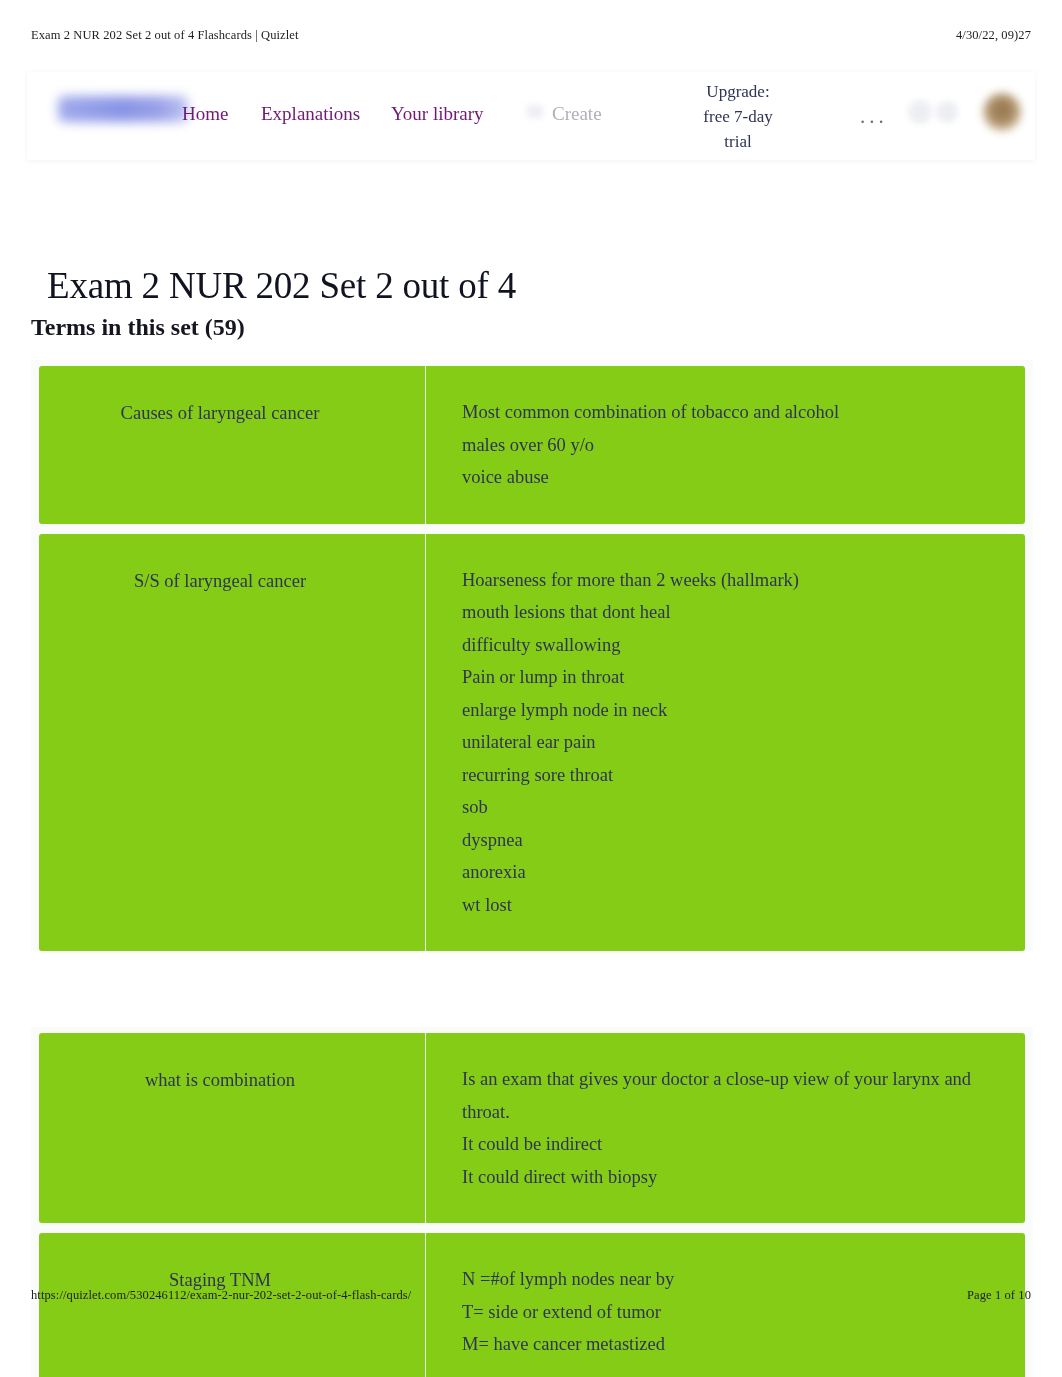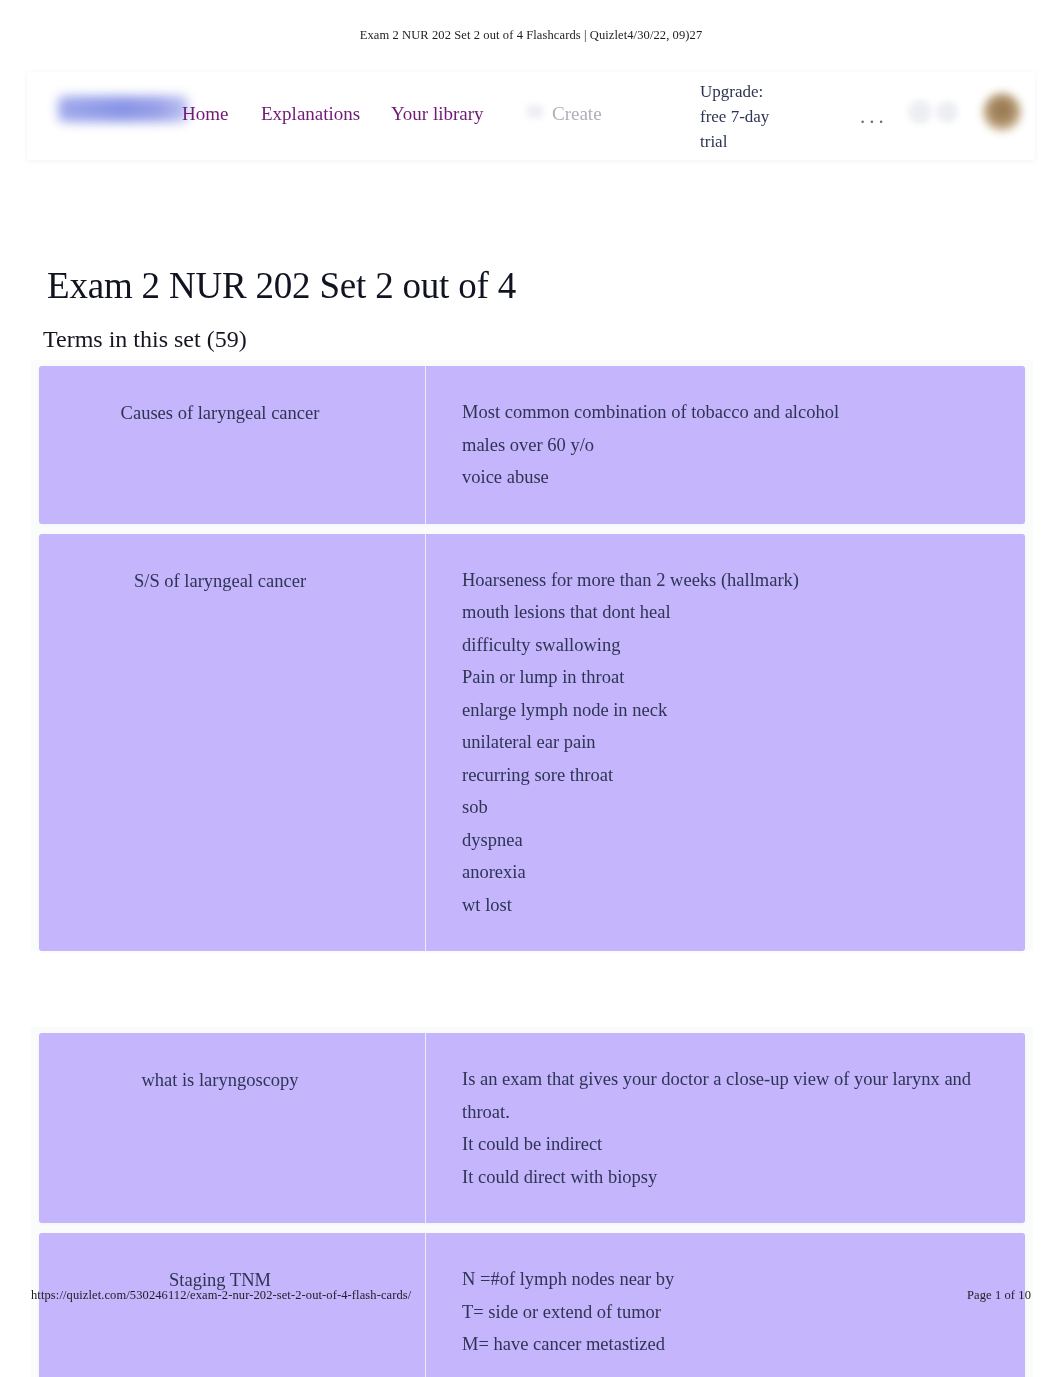--- a/index.html
+++ b/index.html
@@ -17,21 +17,21 @@
   }
 
   
   .print-head {
     position: absolute;
     top: 28px;
     left: 0;
     width: 1062px;
     height: 20px;
     display: flex;
-    justify-content: center;
+    justify-content: space-between;
     padding: 0 31px;
     box-sizing: border-box;
     font-size: 12.5px;
     color: #1d1d1f;
     letter-spacing: 0.1px;
   }
   .print-foot {
     position: absolute;
     top: 1288px;
     left: 0;
@@ -80,21 +80,21 @@
     font-size: 19px;
     color: #701a75;
     white-space: nowrap;
   }
   .navlink.home        { left: 182px;  top: 103px; }
   .navlink.expl        { left: 261px;  top: 103px; }
   .navlink.lib         { left: 391px;  top: 103px; }
   .navlink.create      { left: 552px;  top: 103px; color: #aeb0b8; }
   .navlink.upgrade {
     left: 700px; top: 79px; width: 76px;
-    line-height: 25px; font-size: 17px; color: #2e3553; white-space: normal;
+    line-height: 25px; font-size: 17px; color: #2e3553; white-space: normal; text-align: center;
   }
 
   .nav-icon-faint {
     position: absolute;
     border-radius: 50%;
     background: #dfe1e8;
     filter: blur(3.4px);
     opacity: 0.55;
   }
   .icon-chev  { left: 527px; top: 105px; width: 16px; height: 13px; border-radius: 3px; }
@@ -123,40 +123,40 @@
     font-size: 37px;
     font-weight: normal;
     color: #111320;
     margin: 16px;
     letter-spacing: -0.2px;
   }
   .terms-head {
     position: absolute;
     left: 31px; top: 314px;
     font-size: 24px;
-    font-weight: normal;
+    font-weight: bold;
     color: #15161f;
-    margin: 12px;
+    margin: 0;
   }
 
   
   .cards {
     position: absolute;
     left: 31px; top: 360px;
     width: 1002px;
   }
   .cardgroup {
     background: #fafbfb;
     padding: 6px 0 0 0;
     border-radius: 2px;
   }
   .row {
     position: relative;
     display: flex;
-    background: #c4b5fd;
+    background: #84cc16;
     margin: 0 8px 10px 8px;
     border-radius: 3px;
     box-shadow: 0 1px 3px rgba(150,160,180,0.07);
   }
   .row .term {
     width: 386px;
     flex: 0 0 386px;
     padding: 30px 24px 30px 0;
     box-sizing: border-box;
     text-align: center;
@@ -234,21 +234,21 @@
         <span class="line">anorexia</span>
         <span class="line">wt lost</span>
       </div>
     </div>
   </div>
 
   <div class="gapblock"></div>
 
   <div class="cardgroup">
     <div class="row">
-      <div class="term">what is laryngoscopy</div>
+      <div class="term">what is combination</div>
       <div class="divider"></div>
       <div class="def">
         <span class="line">Is an exam that gives your doctor a close-up view of your larynx and throat.</span>
         <span class="line">It could be indirect</span>
         <span class="line">It could direct with biopsy</span>
       </div>
     </div>
     <div class="row">
       <div class="term">Staging TNM</div>
       <div class="divider"></div>

